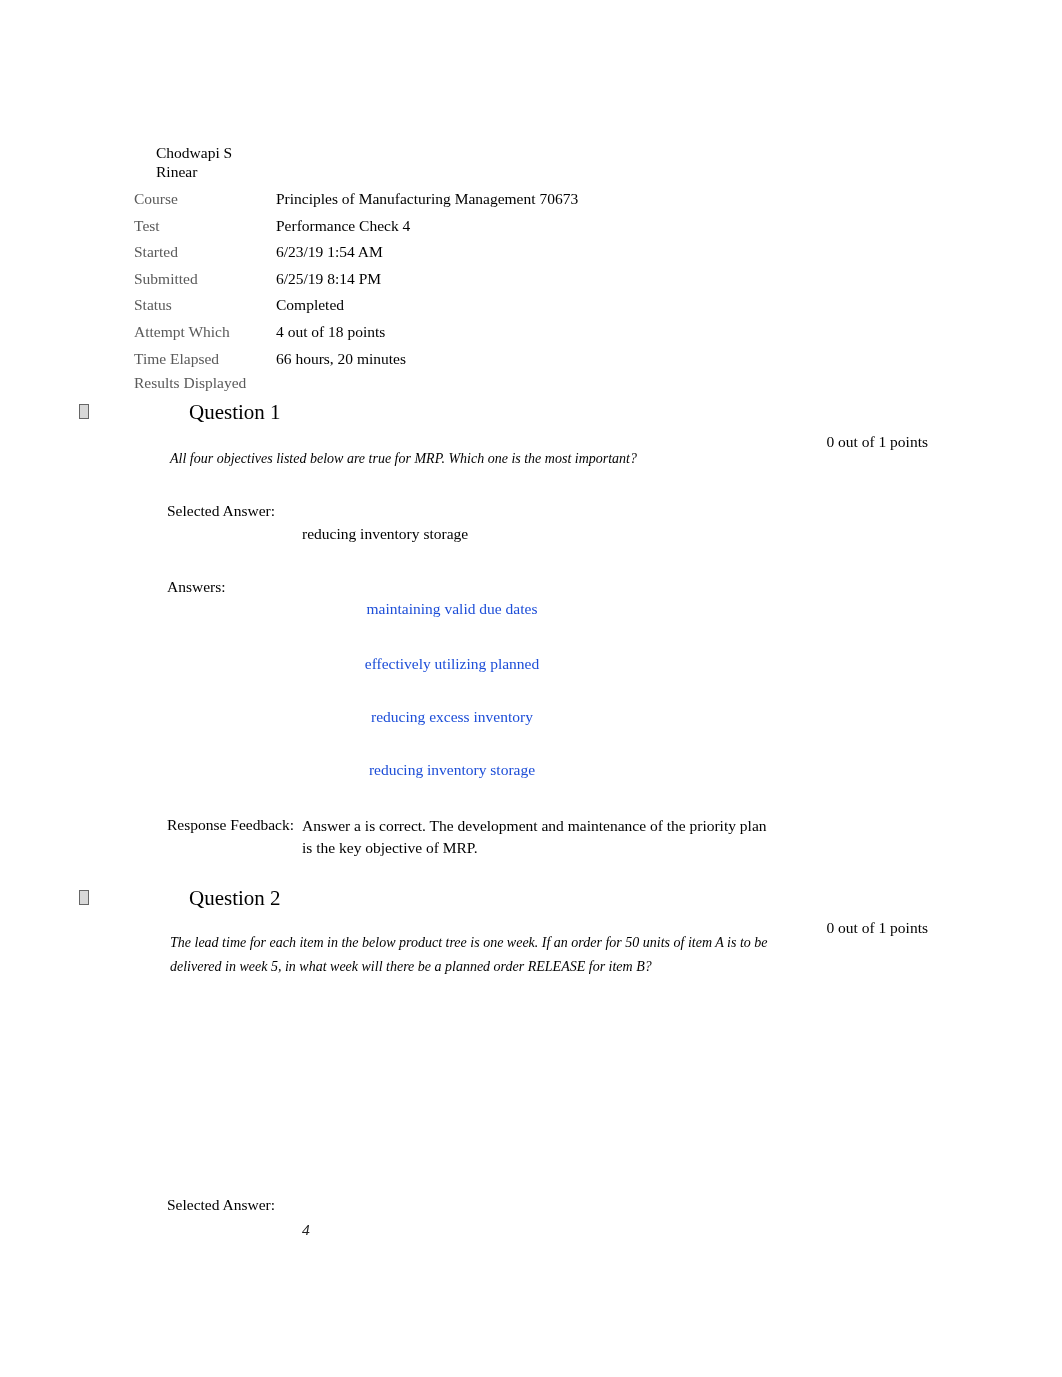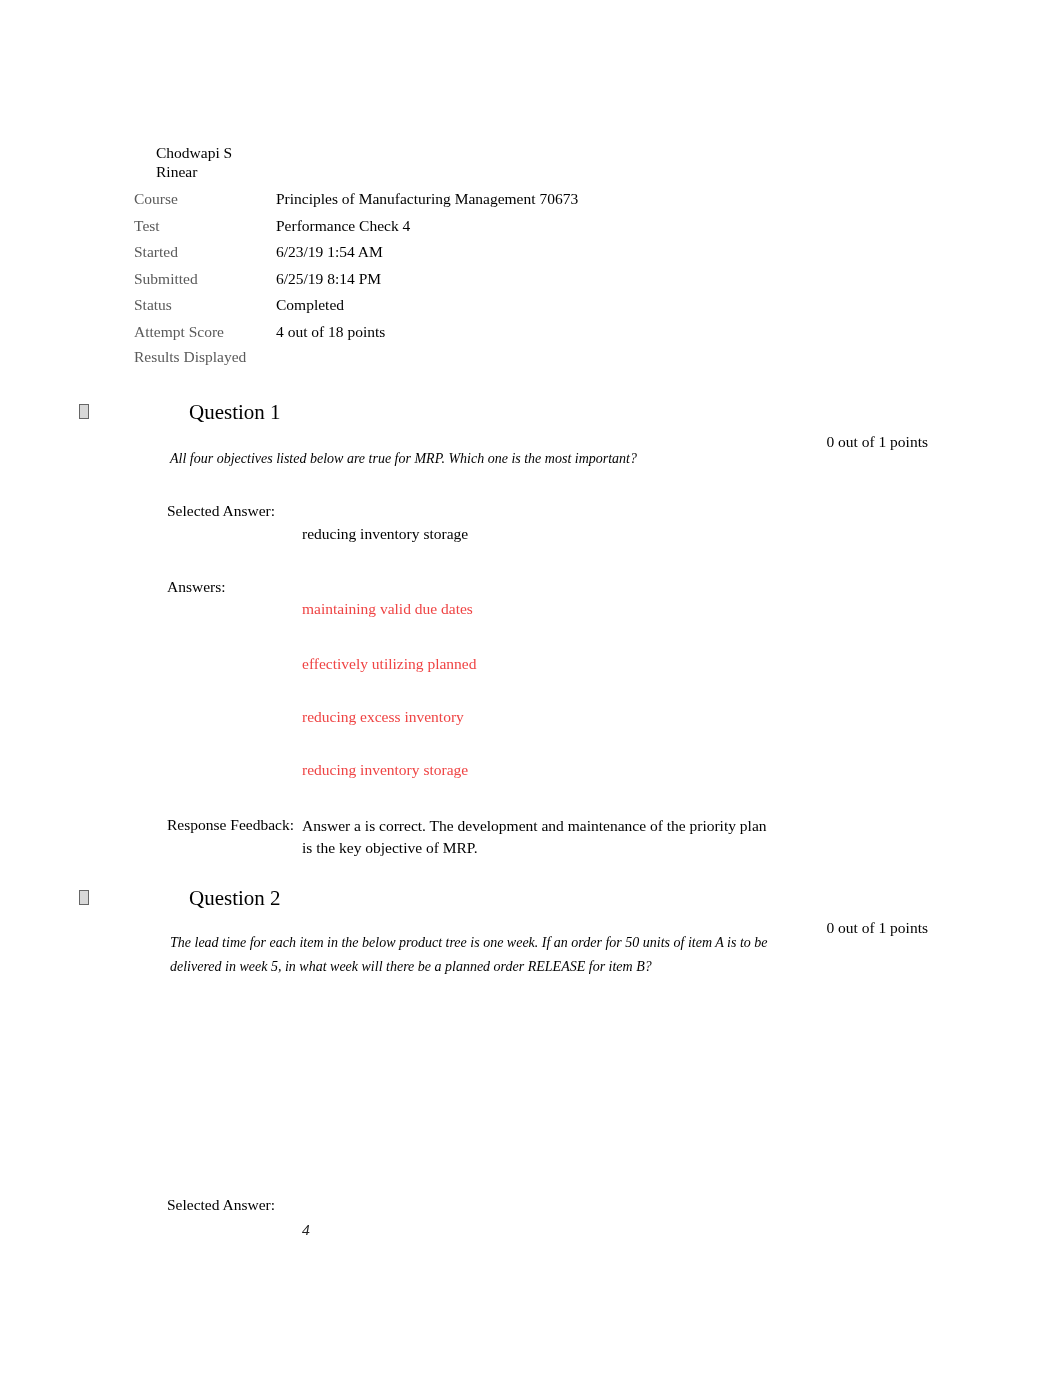--- a/index.html
+++ b/index.html
@@ -141,21 +141,22 @@
   .ans-value.italicish {
     font-style: italic;
     color: #222;
   }
   .opt {
     position: absolute;
     left: 302px;
     width: 300px;
     font-size: 15.5px;
     line-height: 20.5px;
-    color: #ef4444;
+    color: #1d4ed8;
+    text-align: center;
   }
 
   
   .missing-figure {
     position: absolute;
     left: 161px;
     background: #ffffff;
   }
 </style>
 </head>
@@ -186,24 +187,28 @@
       <div class="meta-label">Submitted</div>
       <div class="meta-value">6/25/19 8:14 PM</div>
     </div>
 
     <div class="meta-row">
       <div class="meta-label">Status</div>
       <div class="meta-value">Completed</div>
     </div>
 
     <div class="meta-row">
-      <div class="meta-label">Attempt Score</div>
+      <div class="meta-label">Attempt Which</div>
       <div class="meta-value">4 out of 18 points</div>
     </div>
 
+    <div class="meta-row">
+      <div class="meta-label">Time Elapsed</div>
+      <div class="meta-value">66 hours, 20 minutes</div>
+    </div>
 
     <div class="meta-row tall">
       <div class="meta-label">Results Displayed</div>
     </div>
 
   </div>
 
   <div class="question" style="top:400px;">
 
     <div class="q-header-row">

